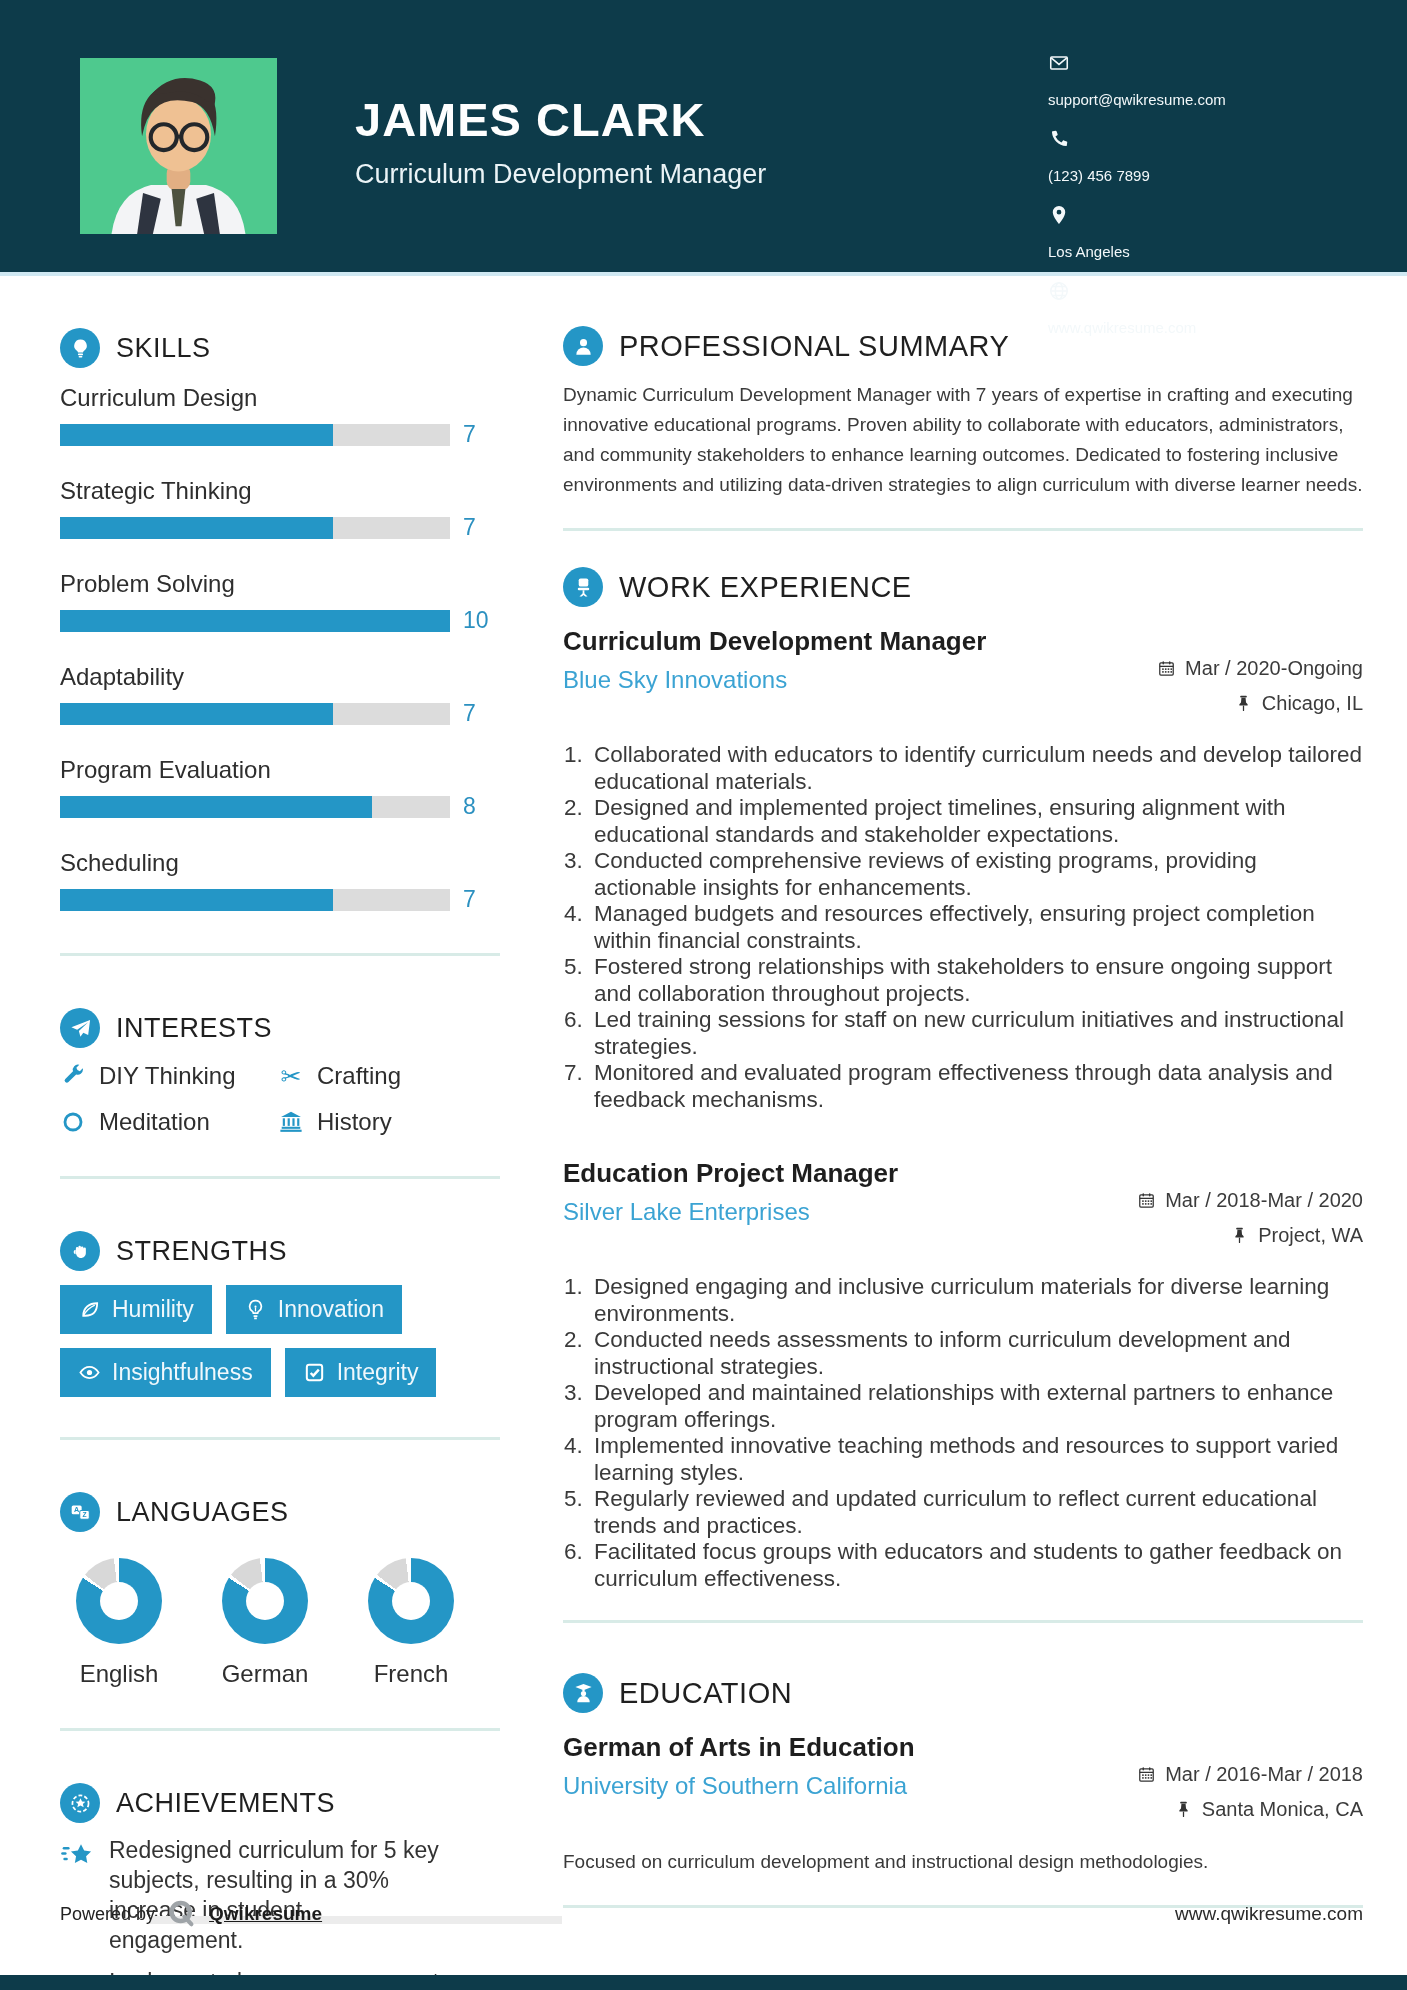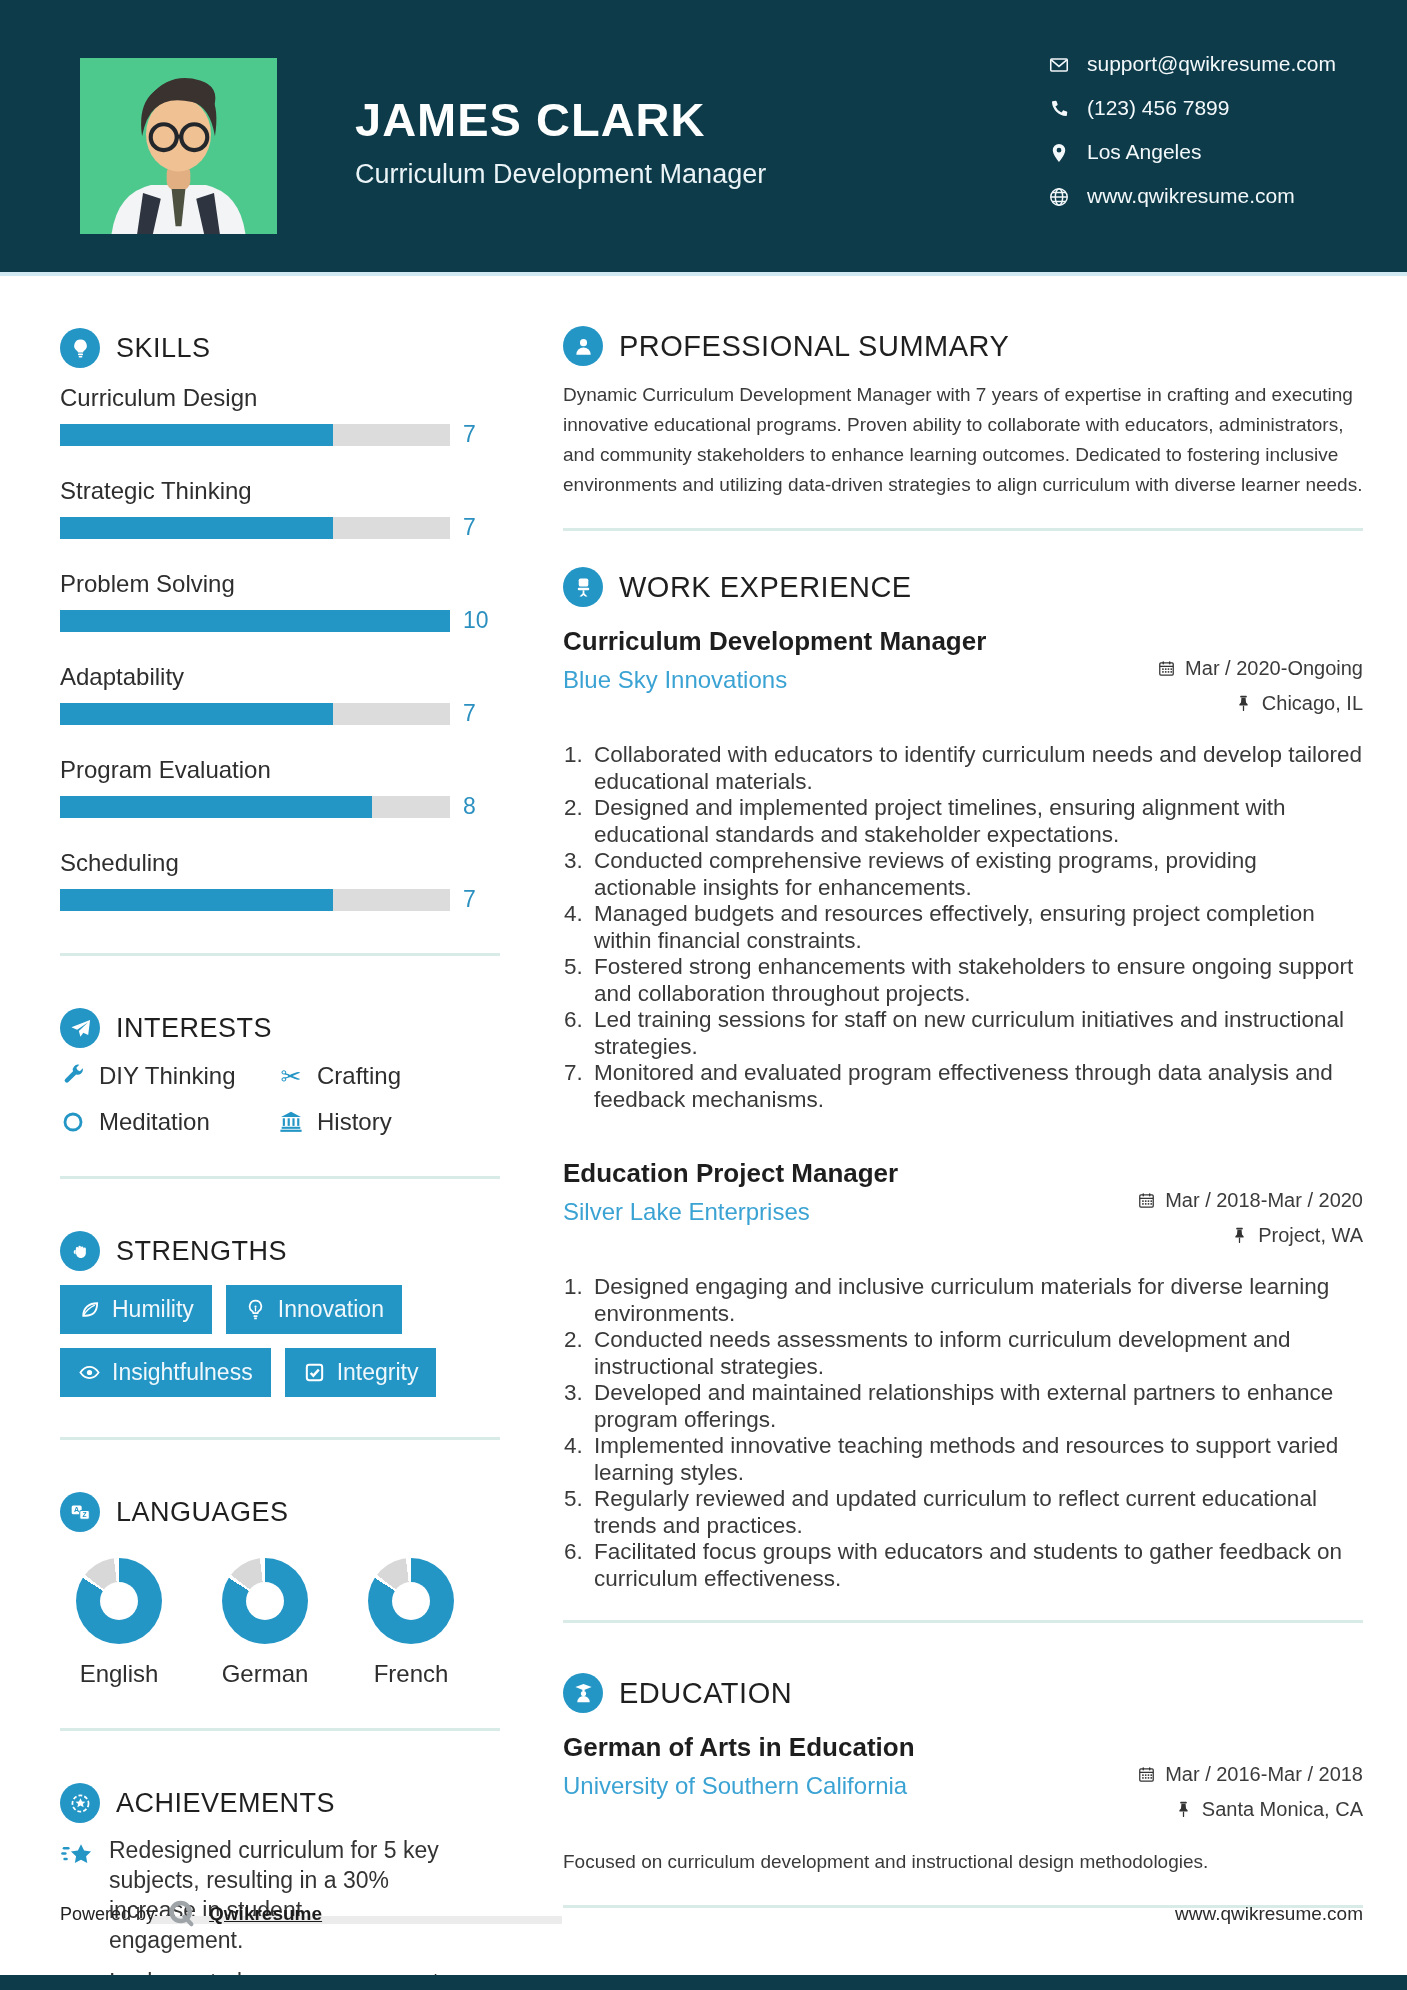--- a/index.html
+++ b/index.html
@@ -7,21 +7,21 @@
         font-family:"Liberation Sans",sans-serif;color:#3c3c3c;}
   
   .hdr{position:absolute;left:0;top:0;width:100%;height:272px;background:#0d3b4a;}
   .hdr-line{position:absolute;left:0;top:272px;width:100%;height:4px;background:#cfe8f2;}
   .photo{position:absolute;left:80px;top:58px;width:197px;height:176px;overflow:hidden;}
   .photo svg{display:block;width:100%;height:100%;}
   .name-block{position:absolute;left:355px;top:96px;}
   .name{font-size:47px;font-weight:800;letter-spacing:1px;color:#fdfefe;line-height:1;}
   .job-title{margin-top:16px;font-size:27px;font-weight:400;color:#eaf3f6;}
   .contacts{position:absolute;left:1048px;top:52px;}
-  .contact-row{display:flex;align-items:flex-end;gap:17px;margin-bottom:20px;color:#f3f8fa;font-size:21px;}
+  .contact-row{display:flex;align-items:flex-start;gap:17px;margin-bottom:20px;color:#f3f8fa;font-size:15px;flex-direction:column;}
   .contact-row .icn{width:22px;height:22px;color:#f3f8fa;}
   
   .icn{display:inline-block;}
   .icn svg{display:block;width:100%;height:100%;}
   .circle{display:flex;align-items:center;justify-content:center;width:40px;height:40px;
           border-radius:50%;background:#2496c6;flex:0 0 40px;}
   .circle .ig{width:23px;height:23px;color:#ffffff;}
   .sec-head{display:flex;align-items:center;gap:16px;}
   .sec-head h2{margin:0;font-size:27px;font-weight:400;color:#1f1f1f;letter-spacing:.5px;}
   .col-right .sec-head h2{font-size:29px;}
@@ -470,21 +470,21 @@
                 </span>
                 <span class="meta-loc">Chicago, IL</span>
               </div>
             </div>
           </div>
           <ol class="duties">
             <li>Collaborated with educators to identify curriculum needs and develop tailored educational materials.</li>
             <li>Designed and implemented project timelines, ensuring alignment with educational standards and stakeholder expectations.</li>
             <li>Conducted comprehensive reviews of existing programs, providing actionable insights for enhancements.</li>
             <li>Managed budgets and resources effectively, ensuring project completion within financial constraints.</li>
-            <li>Fostered strong enhancements with stakeholders to ensure ongoing support and collaboration throughout projects.</li>
+            <li>Fostered strong relationships with stakeholders to ensure ongoing support and collaboration throughout projects.</li>
             <li>Led training sessions for staff on new curriculum initiatives and instructional strategies.</li>
             <li>Monitored and evaluated program effectiveness through data analysis and feedback mechanisms.</li>
           </ol>
         </div>
         <div class="entry">
           <div class="entry-head">
             <div>
               <div class="entry-title">Education Project Manager</div>
               <div class="entry-company">Silver Lake Enterprises</div>
             </div>

